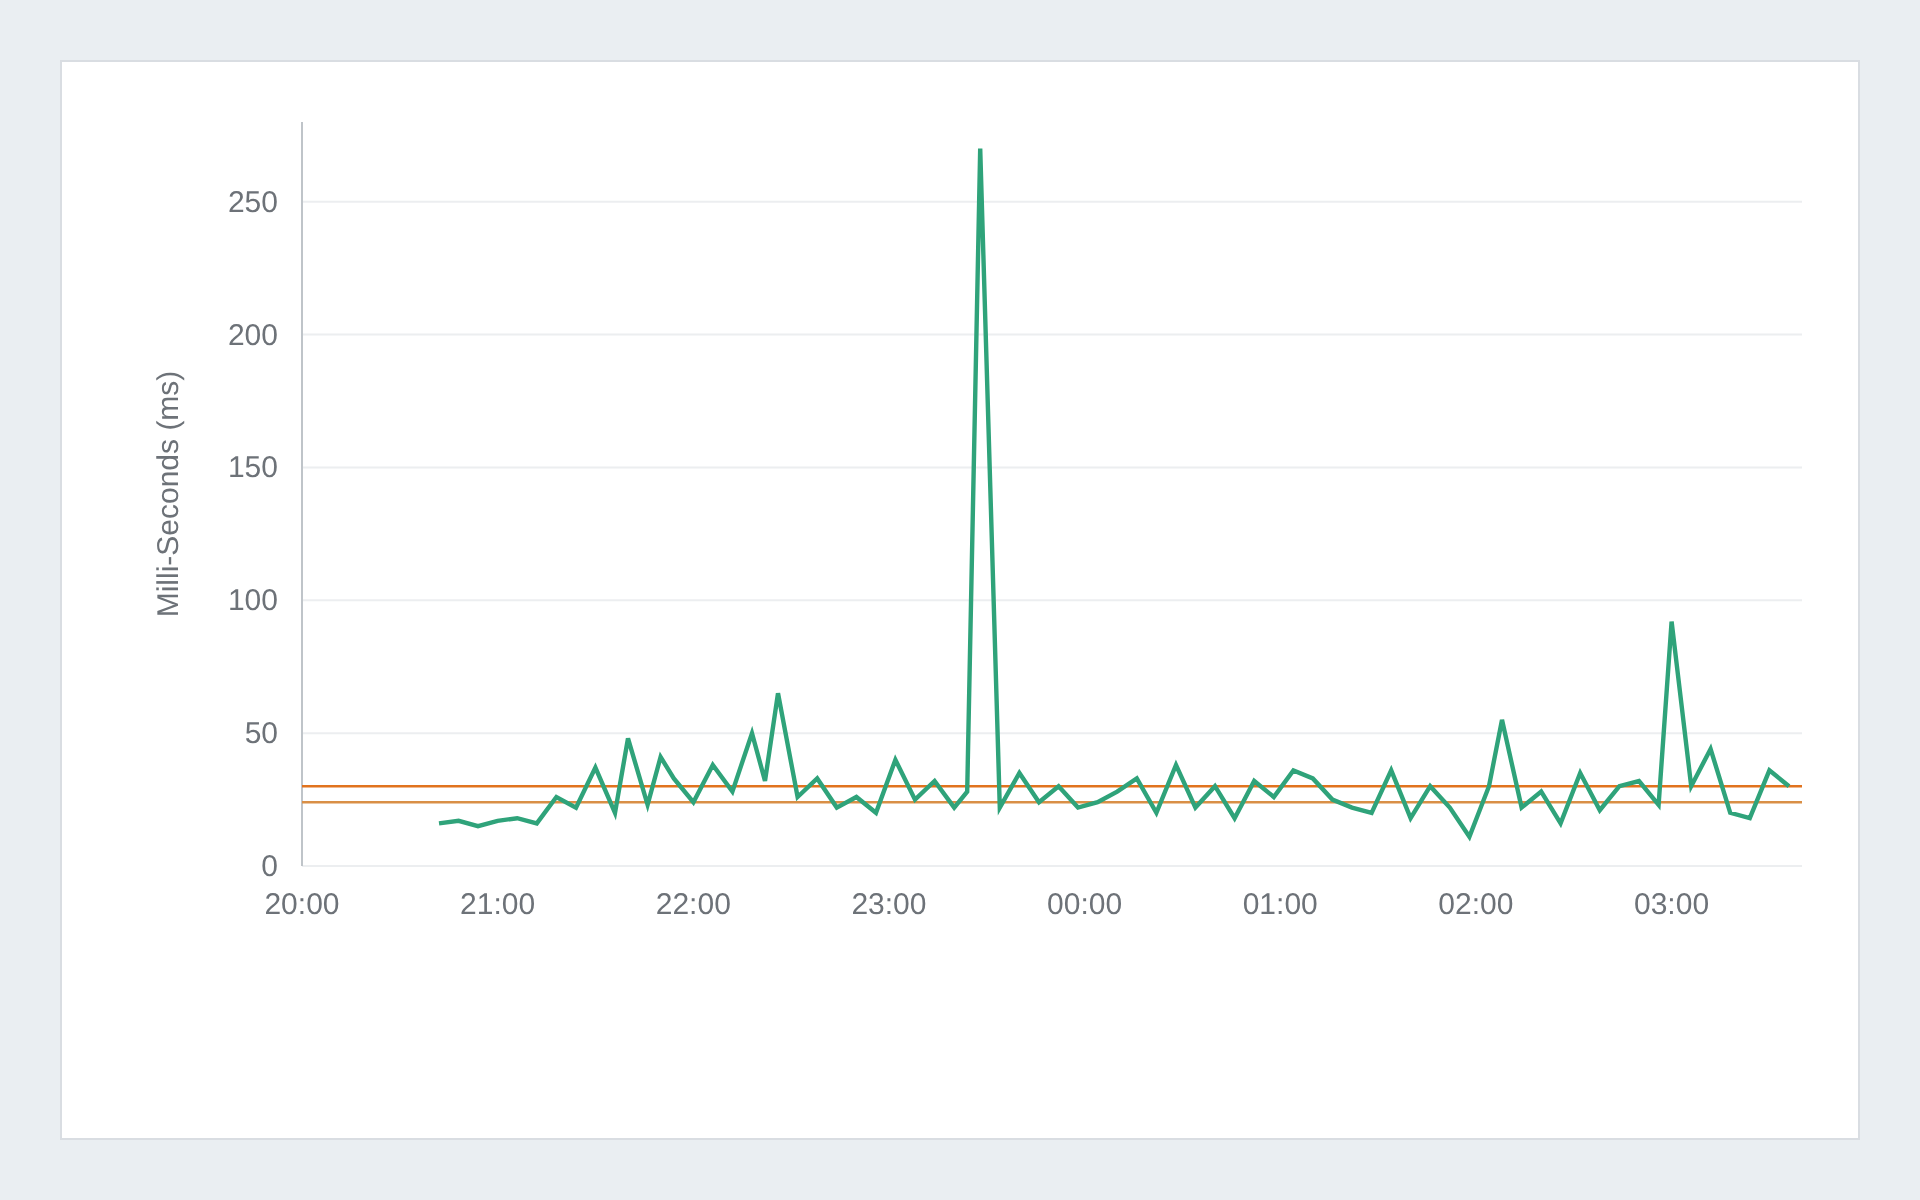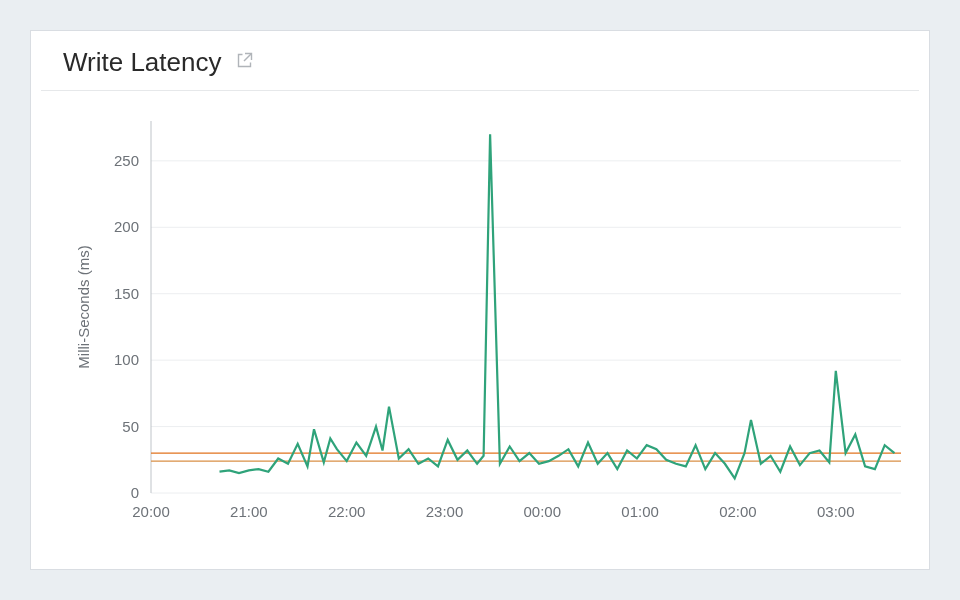--- a/index.html
+++ b/index.html
@@ -79,30 +79,20 @@
   }
   .y-axis-title {
     font-size: 15px;
     fill: #6d7278;
   }
 </style>
 </head>
 <body>
 
 <div class="panel">
-  <div class="panel-header">
-    <span class="panel-title">Write Latency</span>
-    <span class="external-icon">
-      <svg width="18" height="18" viewBox="0 0 18 18" fill="none">
-        <path d="M6.5 3.5 H2.5 V15.5 H14.5 V11.5" stroke="#b0b4b9" stroke-width="1.4"></path>
-        <path d="M9 2.5 H15.5 V9" stroke="#b0b4b9" stroke-width="1.4"></path>
-        <path d="M15 3 L8 10" stroke="#b0b4b9" stroke-width="1.4"></path>
-      </svg>
-    </span>
-  </div>
 
   <div class="chart-wrap">
     <svg id="chart-svg" width="860" height="440">
         <line x1="100" x2="850" y1="392" y2="392" class="grid"></line>
         <text x="88" y="397" text-anchor="end" class="tick-label">0</text>
         <line x1="100" x2="850" y1="325.57142857142856" y2="325.57142857142856" class="grid"></line>
         <text x="88" y="330.57142857142856" text-anchor="end" class="tick-label">50</text>
         <line x1="100" x2="850" y1="259.1428571428571" y2="259.1428571428571" class="grid"></line>
         <text x="88" y="264.1428571428571" text-anchor="end" class="tick-label">100</text>
         <line x1="100" x2="850" y1="192.71428571428572" y2="192.71428571428572" class="grid"></line>

